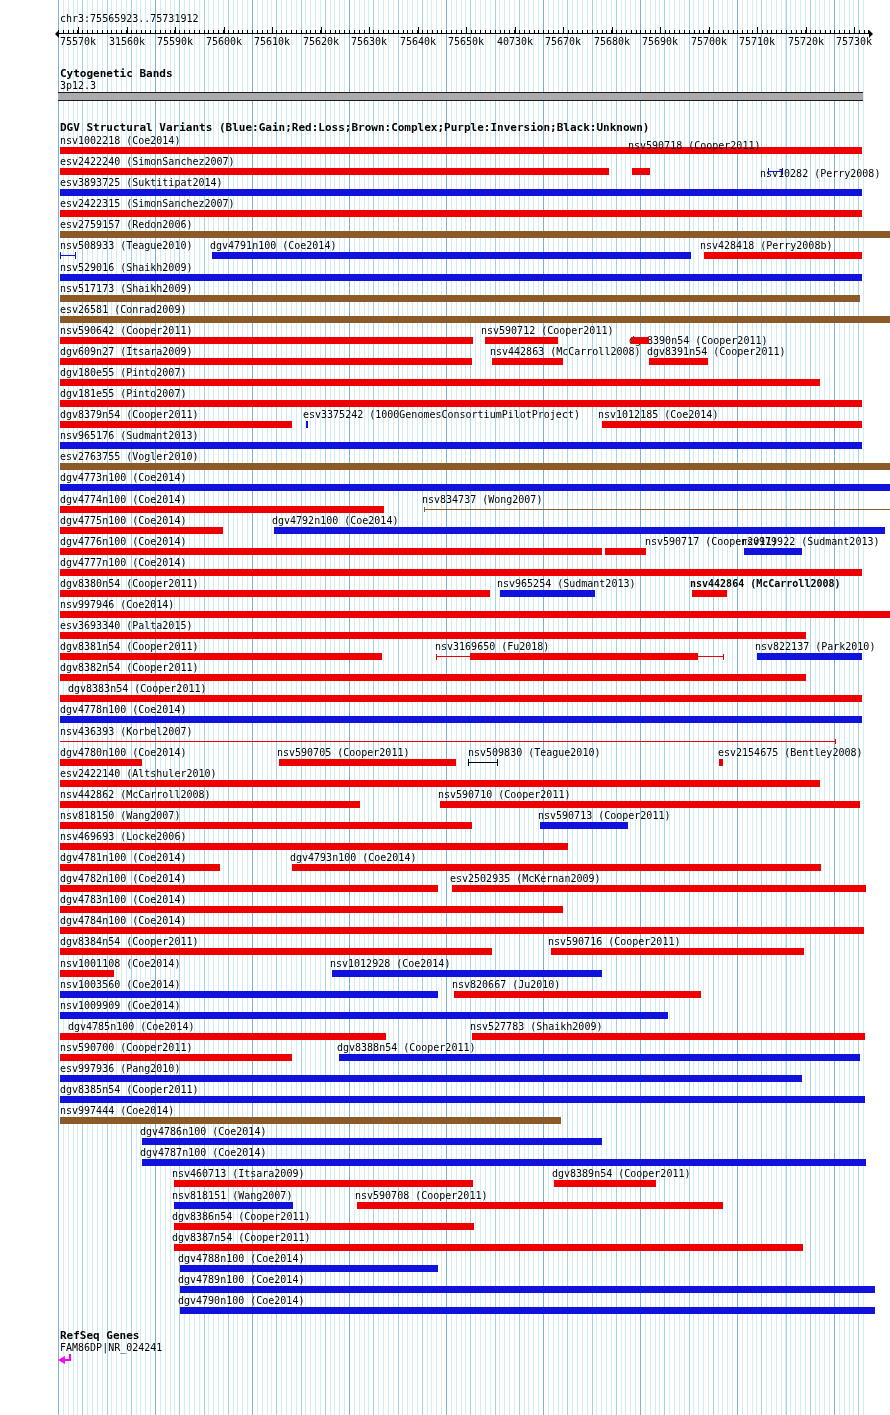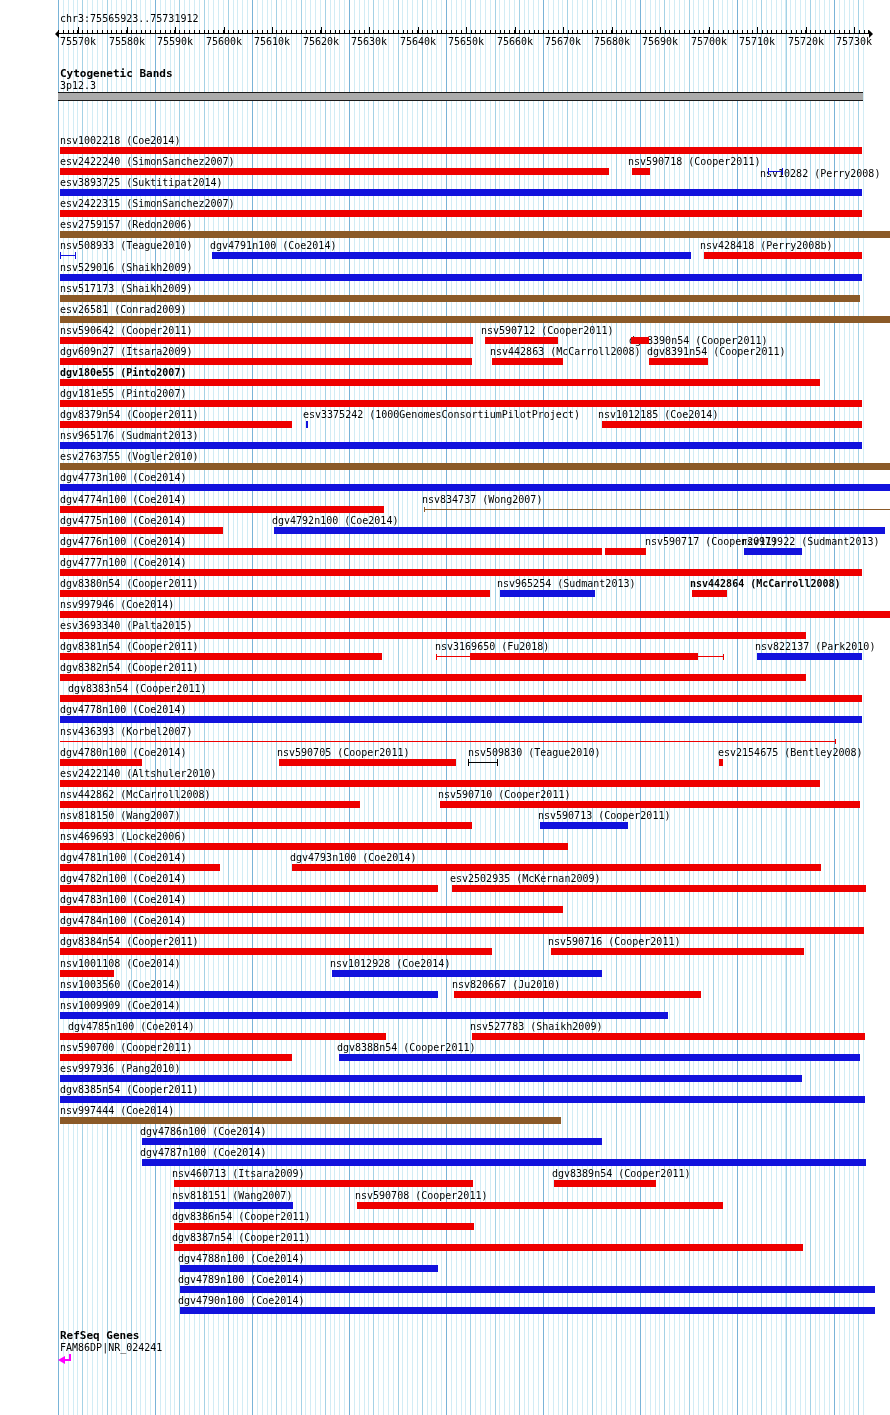--- a/index.html
+++ b/index.html
@@ -194,64 +194,65 @@
       <div style="left: 839px; top: 30px; width: 1px; height: 3px; background: rgb(0, 0, 0); position: absolute;"></div>
       <div style="left: 844px; top: 30px; width: 1px; height: 3px; background: rgb(0, 0, 0); position: absolute;"></div>
       <div style="left: 849px; top: 30px; width: 1px; height: 3px; background: rgb(0, 0, 0); position: absolute;"></div>
       <div style="left: 854px; top: 30px; width: 1px; height: 3px; background: rgb(0, 0, 0); position: absolute;"></div>
       <div style="left: 859px; top: 30px; width: 1px; height: 3px; background: rgb(0, 0, 0); position: absolute;"></div>
       <div style="left: 864px; top: 30px; width: 1px; height: 3px; background: rgb(0, 0, 0); position: absolute;"></div>
       <div style="left: 868px; top: 30px; width: 1px; height: 3px; background: rgb(0, 0, 0); position: absolute;"></div>
       <div style="left: 78px; top: 27px; width: 1px; height: 6px; background: rgb(0, 0, 0); position: absolute;"></div>
       <div class="tlbl" style="left: 60px; top: 36px; position: absolute;">75570k</div>
       <div style="left: 127px; top: 27px; width: 1px; height: 6px; background: rgb(0, 0, 0); position: absolute;"></div>
-      <div class="tlbl" style="left: 109px; top: 36px; position: absolute;">75580k</div>
+      <div class="tlbl" style="left: 109px; top: 36px; position: absolute;">31560k</div>
       <div style="left: 175px; top: 27px; width: 1px; height: 6px; background: rgb(0, 0, 0); position: absolute;"></div>
       <div class="tlbl" style="left: 157px; top: 36px; position: absolute;">75590k</div>
       <div style="left: 224px; top: 27px; width: 1px; height: 6px; background: rgb(0, 0, 0); position: absolute;"></div>
       <div class="tlbl" style="left: 206px; top: 36px; position: absolute;">75600k</div>
       <div style="left: 272px; top: 27px; width: 1px; height: 6px; background: rgb(0, 0, 0); position: absolute;"></div>
       <div class="tlbl" style="left: 254px; top: 36px; position: absolute;">75610k</div>
       <div style="left: 321px; top: 27px; width: 1px; height: 6px; background: rgb(0, 0, 0); position: absolute;"></div>
       <div class="tlbl" style="left: 303px; top: 36px; position: absolute;">75620k</div>
       <div style="left: 369px; top: 27px; width: 1px; height: 6px; background: rgb(0, 0, 0); position: absolute;"></div>
       <div class="tlbl" style="left: 351px; top: 36px; position: absolute;">75630k</div>
       <div style="left: 418px; top: 27px; width: 1px; height: 6px; background: rgb(0, 0, 0); position: absolute;"></div>
       <div class="tlbl" style="left: 400px; top: 36px; position: absolute;">75640k</div>
       <div style="left: 466px; top: 27px; width: 1px; height: 6px; background: rgb(0, 0, 0); position: absolute;"></div>
       <div class="tlbl" style="left: 448px; top: 36px; position: absolute;">75650k</div>
       <div style="left: 515px; top: 27px; width: 1px; height: 6px; background: rgb(0, 0, 0); position: absolute;"></div>
-      <div class="tlbl" style="left: 497px; top: 36px; position: absolute;">75660k</div>
+      <div class="tlbl" style="left: 497px; top: 36px; position: absolute;">40730k</div>
       <div style="left: 563px; top: 27px; width: 1px; height: 6px; background: rgb(0, 0, 0); position: absolute;"></div>
       <div class="tlbl" style="left: 545px; top: 36px; position: absolute;">75670k</div>
       <div style="left: 612px; top: 27px; width: 1px; height: 6px; background: rgb(0, 0, 0); position: absolute;"></div>
       <div class="tlbl" style="left: 594px; top: 36px; position: absolute;">75680k</div>
       <div style="left: 660px; top: 27px; width: 1px; height: 6px; background: rgb(0, 0, 0); position: absolute;"></div>
       <div class="tlbl" style="left: 642px; top: 36px; position: absolute;">75690k</div>
       <div style="left: 709px; top: 27px; width: 1px; height: 6px; background: rgb(0, 0, 0); position: absolute;"></div>
       <div class="tlbl" style="left: 691px; top: 36px; position: absolute;">75700k</div>
       <div style="left: 757px; top: 27px; width: 1px; height: 6px; background: rgb(0, 0, 0); position: absolute;"></div>
       <div class="tlbl" style="left: 739px; top: 36px; position: absolute;">75710k</div>
       <div style="left: 806px; top: 27px; width: 1px; height: 6px; background: rgb(0, 0, 0); position: absolute;"></div>
       <div class="tlbl" style="left: 788px; top: 36px; position: absolute;">75720k</div>
       <div style="left: 854px; top: 27px; width: 1px; height: 6px; background: rgb(0, 0, 0); position: absolute;"></div>
       <div class="tlbl" style="left: 836px; top: 36px; position: absolute;">75730k</div>
     </div>
 
   <div class="hdr" style="left:60px;top:68px;">Cytogenetic Bands</div>
   <div class="lbl" style="left:60px;top:80px;">3p12.3</div>
   <div id="cytoband-bar" class="band" style="left: 58px; top: 92px; width: 805px; height: 7px; background: rgb(171, 171, 171);"></div>
 
+  <div class="hdr" style="left:60px;top:122px;">DGV Structural Variants (Blue:Gain;Red:Loss;Brown:Complex;Purple:Inversion;Black:Unknown)</div>
 
   <div id="track">
       <div class="lbl" style="left: 60px; top: 135px; position: absolute;">nsv1002218 (Coe2014)</div>
       <div style="left: 60px; top: 147px; width: 802px; height: 7px; background: rgb(238, 0, 0); position: absolute;"></div>
       <div class="lbl" style="left: 60px; top: 156px; position: absolute;">esv2422240 (SimonSanchez2007)</div>
       <div style="left: 60px; top: 168px; width: 549px; height: 7px; background: rgb(238, 0, 0); position: absolute;"></div>
-      <div class="lbl" style="left: 628px; top: 156px; position: absolute;">nsv590718 (Cooper2011)</div>
+      <div class="lbl" style="left: 628px; top: 140px; position: absolute;">nsv590718 (Cooper2011)</div>
       <div style="left: 632px; top: 168px; width: 18px; height: 7px; background: rgb(238, 0, 0); position: absolute;"></div>
       <div class="lbl" style="left: 760px; top: 156px; position: absolute; margin-top: 12px;">nsv10282 (Perry2008)</div>
       <div style="left: 768px; top: 168px; width: 15px; height: 7px; position: absolute;">
         <div style="left: 0px; top: 3px; width: 15px; height: 1px; background: rgb(18, 18, 221); position: absolute;"></div>
         <div style="left: 0px; top: 0px; width: 1px; height: 7px; background: rgb(18, 18, 221); position: absolute;"></div>
         <div style="left: 14px; top: 0px; width: 1px; height: 7px; background: rgb(18, 18, 221); position: absolute;"></div>
       </div>
       <div class="lbl" style="left: 60px; top: 177px; position: absolute;">esv3893725 (Suktitipat2014)</div>
       <div style="left: 60px; top: 189px; width: 802px; height: 7px; background: rgb(18, 18, 221); position: absolute;"></div>
       <div class="lbl" style="left: 60px; top: 198px; position: absolute;">esv2422315 (SimonSanchez2007)</div>
@@ -279,21 +280,21 @@
       <div class="lbl" style="left: 481px; top: 325px; position: absolute;">nsv590712 (Cooper2011)</div>
       <div style="left: 485px; top: 337px; width: 73px; height: 7px; background: rgb(238, 0, 0); position: absolute;"></div>
       <div class="lbl" style="left: 629px; top: 319px; position: absolute; margin-top: 16px;">dgv8390n54 (Cooper2011)</div>
       <div style="left: 631px; top: 337px; width: 18px; height: 7px; background: rgb(238, 0, 0); position: absolute;"></div>
       <div class="lbl" style="left: 60px; top: 346px; position: absolute;">dgv609n27 (Itsara2009)</div>
       <div style="left: 60px; top: 358px; width: 412px; height: 7px; background: rgb(238, 0, 0); position: absolute;"></div>
       <div class="lbl" style="left: 490px; top: 346px; position: absolute;">nsv442863 (McCarroll2008)</div>
       <div style="left: 492px; top: 358px; width: 71px; height: 7px; background: rgb(238, 0, 0); position: absolute;"></div>
       <div class="lbl" style="left: 647px; top: 346px; position: absolute;">dgv8391n54 (Cooper2011)</div>
       <div style="left: 649px; top: 358px; width: 59px; height: 7px; background: rgb(238, 0, 0); position: absolute;"></div>
-      <div class="lbl" style="left: 60px; top: 367px; position: absolute; font-weight: bold;">dgv180e55 (Pinto2007)</div>
+      <div class="lbl" style="left: 60px; top: 367px; position: absolute;">dgv180e55 (Pinto2007)</div>
       <div style="left: 60px; top: 379px; width: 760px; height: 7px; background: rgb(238, 0, 0); position: absolute;"></div>
       <div class="lbl" style="left: 60px; top: 388px; position: absolute;">dgv181e55 (Pinto2007)</div>
       <div style="left: 60px; top: 400px; width: 802px; height: 7px; background: rgb(238, 0, 0); position: absolute;"></div>
       <div class="lbl" style="left: 60px; top: 409px; position: absolute;">dgv8379n54 (Cooper2011)</div>
       <div style="left: 60px; top: 421px; width: 232px; height: 7px; background: rgb(238, 0, 0); position: absolute;"></div>
       <div class="lbl" style="left: 303px; top: 409px; position: absolute;">esv3375242 (1000GenomesConsortiumPilotProject)</div>
       <div style="left: 306px; top: 421px; width: 2px; height: 7px; background: rgb(18, 18, 221); position: absolute;"></div>
       <div class="lbl" style="left: 598px; top: 409px; position: absolute;">nsv1012185 (Coe2014)</div>
       <div style="left: 602px; top: 421px; width: 260px; height: 7px; background: rgb(238, 0, 0); position: absolute;"></div>
       <div class="lbl" style="left: 60px; top: 430px; position: absolute;">nsv965176 (Sudmant2013)</div>

